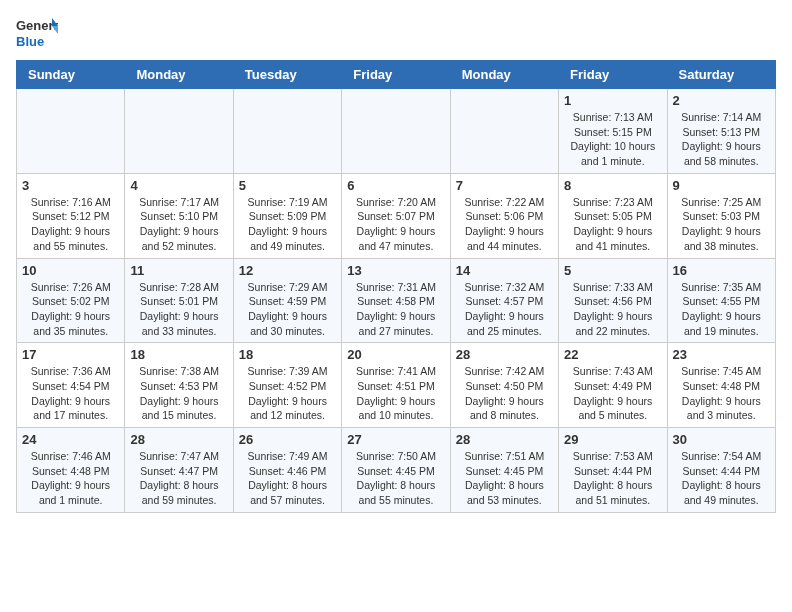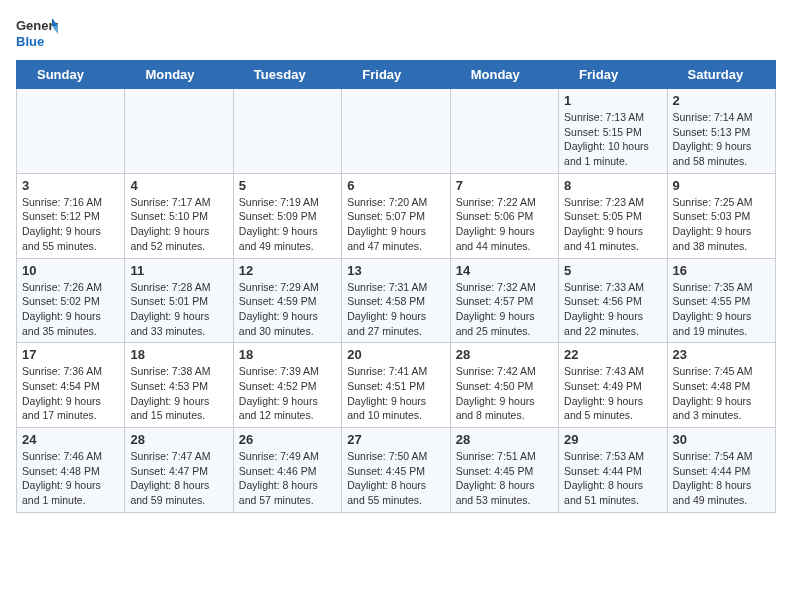--- a/index.html
+++ b/index.html
@@ -37,21 +37,21 @@
       width: 100%;
       border-collapse: collapse;
     }
     thead tr {
       background-color: #2e6db4;
     }
     thead th {
       color: #fff;
       font-size: 13px;
       font-weight: bold;
-      padding: 6px 20px;
+      padding: 6px 11px;
       text-align: left;
       border: 1px solid #2e6db4;
     }
     tbody tr {
       vertical-align: top;
     }
     tbody td {
       border: 1px solid #ccc;
       padding: 4px 5px;
       font-size: 11px;
@@ -68,20 +68,21 @@
     .day-number {
       font-weight: bold;
       font-size: 13px;
       display: block;
       margin-bottom: 2px;
     }
     .day-info {
       font-size: 10.5px;
       line-height: 1.4;
       color: #333;
+      text-align: center;
     }
     .empty-cell {
       background-color: #f5f8fd;
     }
   </style>
 </head>
 <body>
 
 <div class="header-area">
   <div class="logo">

